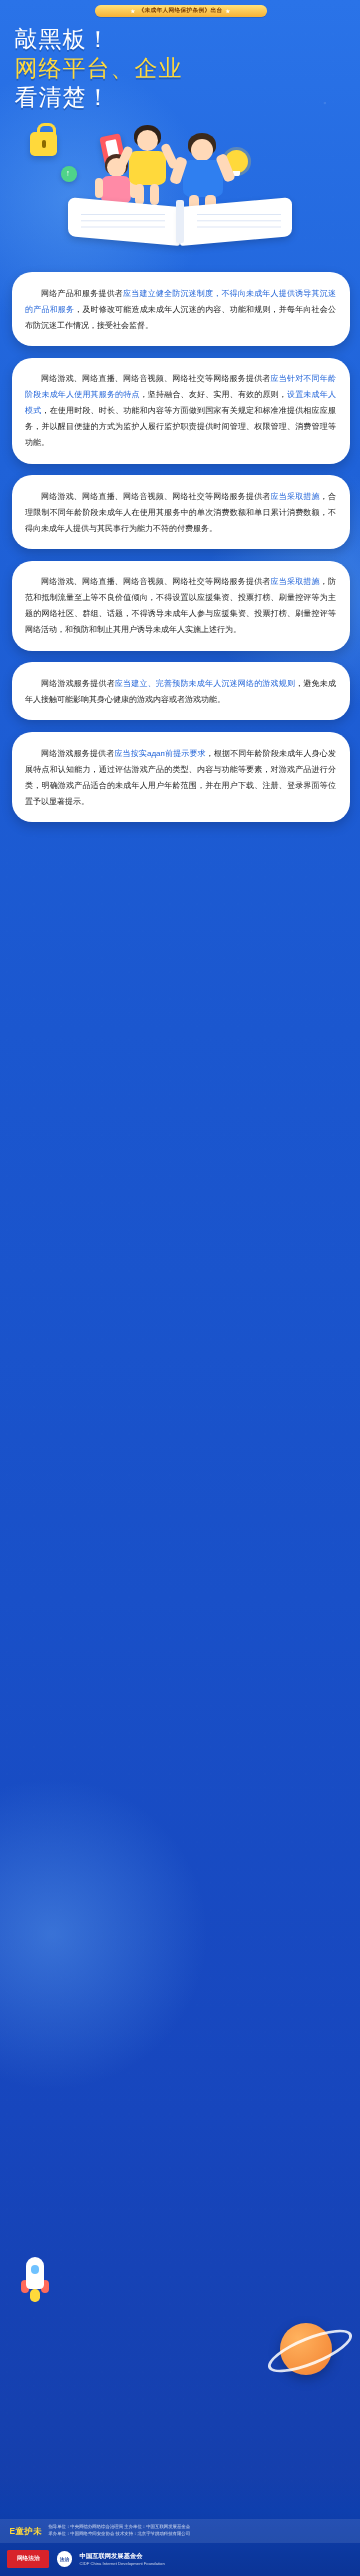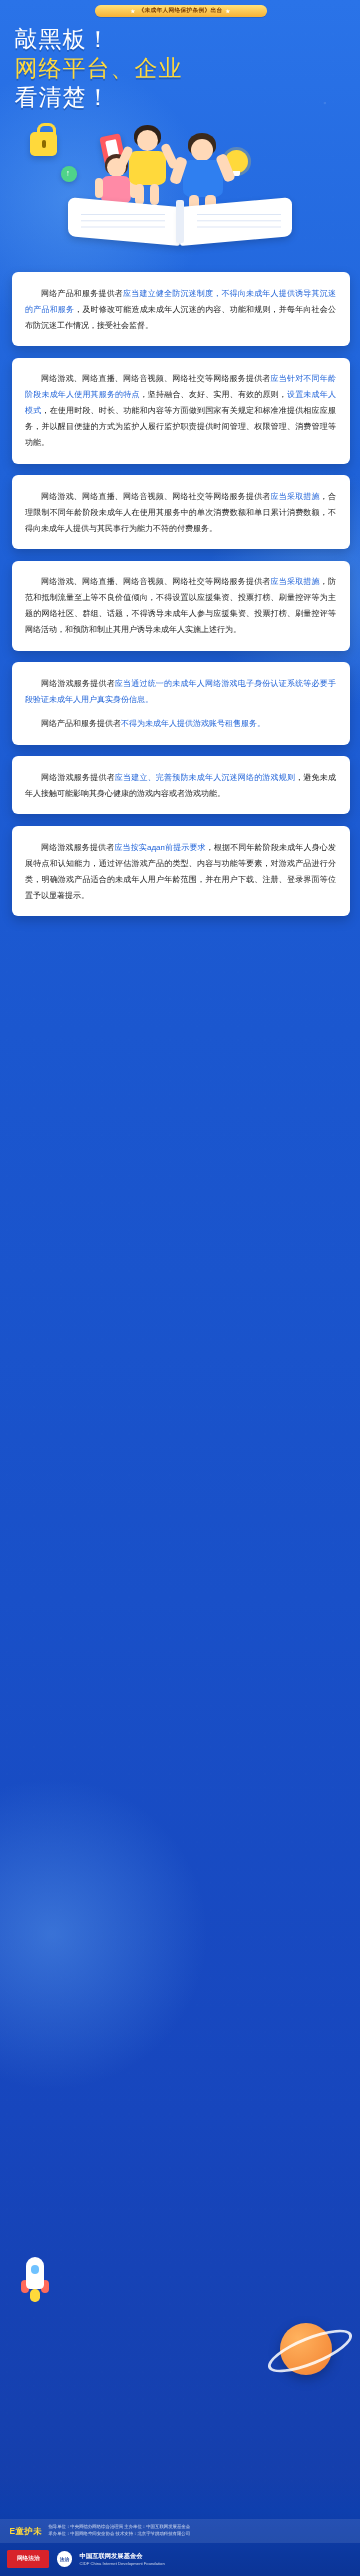--- a/index.html
+++ b/index.html
@@ -154,21 +154,21 @@
   .rocket .w { position:absolute; left:10px; top:8.4px; width:8.4px; height:8.4px; border-radius:50%; background:#6fc2ff;}
   .rocket .f1,.rocket .f2{ position:absolute; top:23px; width:8.4px; height:12.5px; background:#ff6b5b; border-radius:4.2px;}
   .rocket .f1{left:0;} .rocket .f2{right:0;}
   .rocket .fire{ position:absolute; left:9.4px; top:32px; width:9.4px; height:12.5px; background:#ffd93b; border-radius:4.7px 4.7px 4.7px 4.7px;}
 
   
   .card {
     position:relative;
     margin:0 11.5px 11.5px 11.5px;
     background:#ffffff;
-    border-radius:6px;
+    border-radius:20px;
     box-shadow:0 4.2px 10.5px rgba(0,0,0,0.18);
     padding:13.6px 13.6px 12.5px 13.6px;
     box-sizing:border-box;
   }
   .card p {
     margin:0 0 8.4px 0;
     font-size:8px;
     line-height:2.0;
     color:#222222;
     text-indent:2em;
@@ -299,24 +299,20 @@
       <div class="card">
         <p><span>网络游戏、网络直播、网络音视频、网络社交等网络服务提供者</span><span class="em">应当针对不同年龄阶段未成年人使用其服务的特点</span><span>，坚持融合、友好、实用、有效的原则，</span><span class="em">设置未成年人模式</span><span>，在使用时段、时长、功能和内容等方面做到国家有关规定和标准准提供相应应服务，并以醒目便捷的方式为监护人履行监护职责提供时间管理、权限管理、消费管理等功能。</span></p>
       </div>
       <div class="card">
         <p><span>网络游戏、网络直播、网络音视频、网络社交等网络服务提供者</span><span class="em">应当采取措施</span><span>，合理限制不同年龄阶段未成年人在使用其服务中的单次消费数额和单日累计消费数额，不得向未成年人提供与其民事行为能力不符的付费服务。</span></p>
       </div>
       <div class="card">
         <p><span>网络游戏、网络直播、网络音视频、网络社交等网络服务提供者</span><span class="em">应当采取措施</span><span>，防范和抵制流量至上等不良价值倾向，不得设置以应援集资、投票打榜、刷量控评等为主题的网络社区、群组、话题，不得诱导未成年人参与应援集资、投票打榜、刷量控评等网络活动，和预防和制止其用户诱导未成年人实施上述行为。</span></p>
       </div>
       <div class="card">
-        <p><span>网络游戏服务提供者</span><span class="em">应当通过统一的未成年人网络游戏电子身份认证系统等必要手段验证未成年人用户真实身份信息。</span></p>
-        <p><span>网络产品和服务提供者</span><span class="em">不得为未成年人提供游戏账号租售服务。</span></p>
-      </div>
-      <div class="card">
         <p><span>网络游戏服务提供者</span><span class="em">应当建立、完善预防未成年人沉迷网络的游戏规则</span><span>，避免未成年人接触可能影响其身心健康的游戏内容或者游戏功能。</span></p>
       </div>
       <div class="card">
         <p><span>网络游戏服务提供者</span><span class="em">应当按实адап前提示要求</span><span>，根据不同年龄阶段未成年人身心发展特点和认知能力，通过评估游戏产品的类型、内容与功能等要素，对游戏产品进行分类，明确游戏产品适合的未成年人用户年龄范围，并在用户下载、注册、登录界面等位置予以显著提示。</span></p>
       </div>
     </div>
 
   <div class="footer">
     <div class="footbar">
       <div class="fb-logo">E童护未</div>

